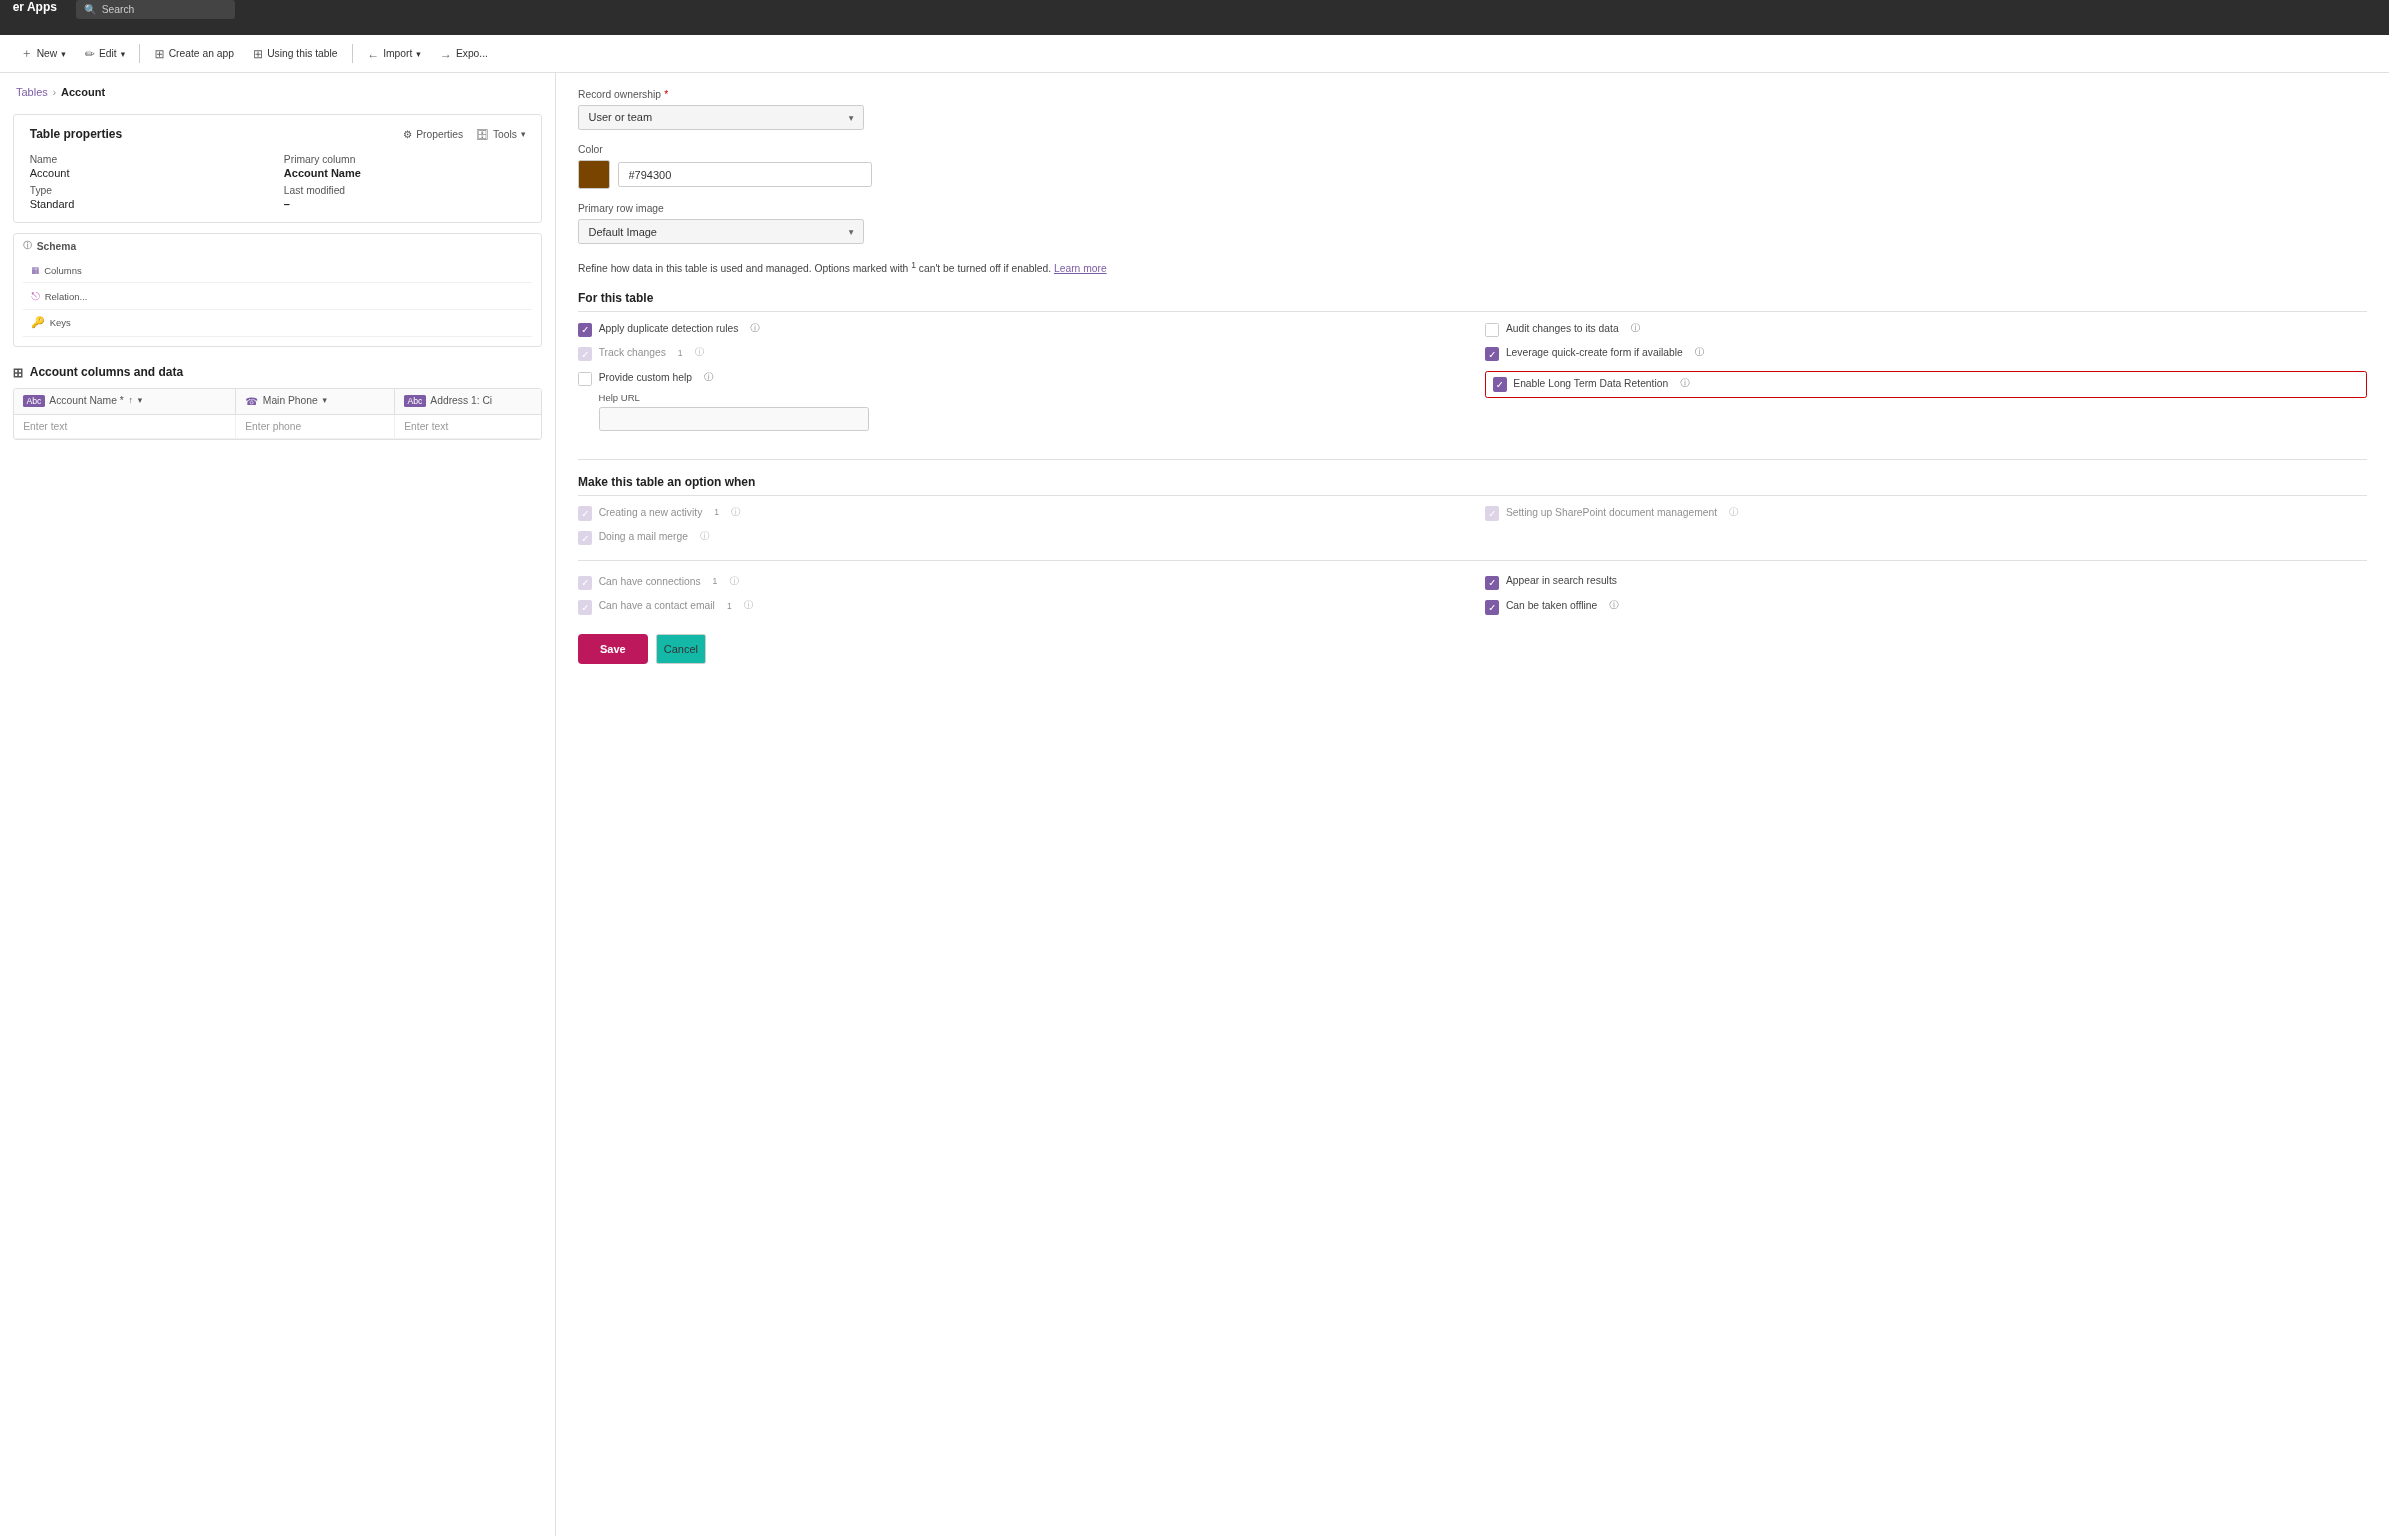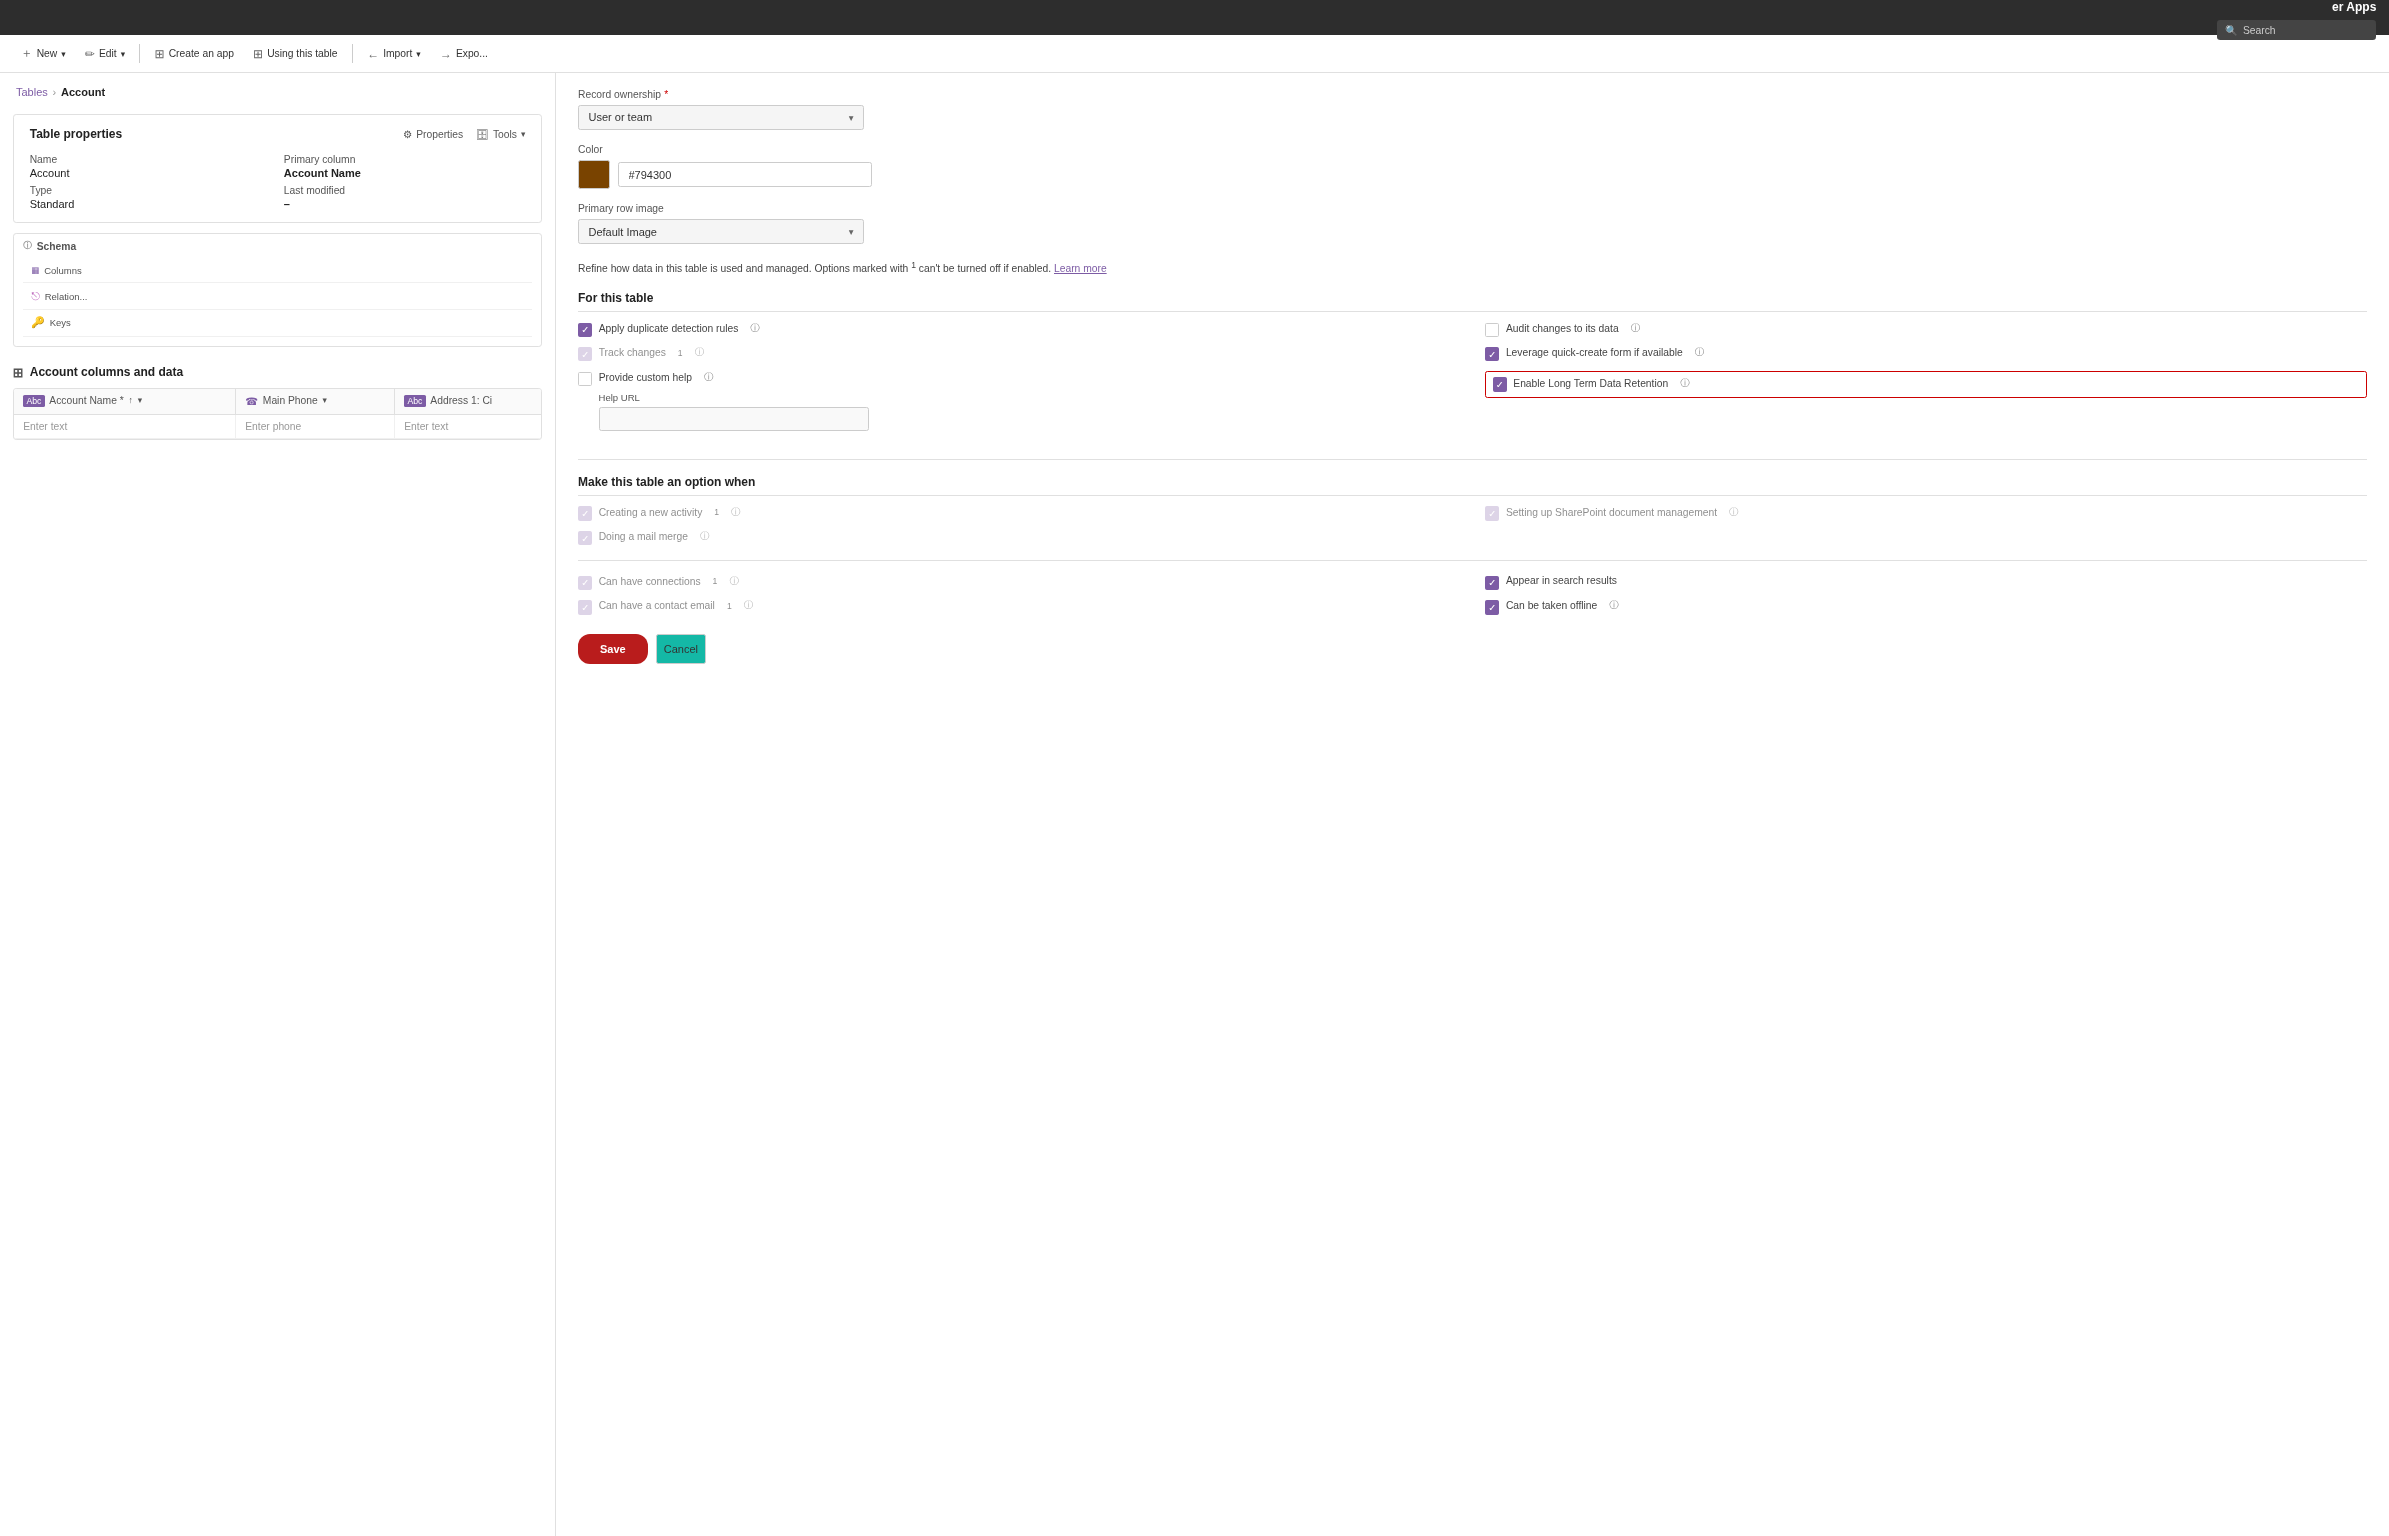--- a/index.html
+++ b/index.html
@@ -3,25 +3,24 @@
   <meta charset="utf-8">
   <style>
     * { box-sizing: border-box; margin: 0; padding: 0; }
     body { font-family: 'Segoe UI', sans-serif; font-size: 11px; background: #fff; color: #333; overflow: hidden; height: 100vh; }
 
     
     .top-nav {
       background: #2d2d2d;
       color: #fff;
       display: flex;
-      align-items: flex-end;
+      align-items: flex-start;
       height: 35px;
       padding: 0 12.7px;
       gap: 6.4px;
-      flex-direction: column;
     }
     .top-nav-title { font-size: 12px; font-weight: 600; color: #fff; }
     .search-box {
       display: flex;
       align-items: center;
       background: #444;
       border-radius: 3.2px;
       padding: 3.2px 8px;
       gap: 4.8px;
       color: #ccc;
@@ -325,25 +324,25 @@
       margin: 14.3px 0;
     }
 
     
     .action-buttons {
       display: flex;
       gap: 8px;
       margin-top: 19px;
     }
     .btn-save {
-      background: #b91c1c;
+      background: #be185d;
       color: #fff;
       border: none;
       padding: 0 22px;
-      border-radius: 12px;
+      border-radius: 4px;
       font-size: 11px;
       font-weight: 600;
       cursor: pointer;
     }
     .btn-cancel {
       background: #14b8a6;
       color: #333;
       border: 0.8px solid #ccc;
       padding: 8px 7px;
       border-radius: 2.4px;

